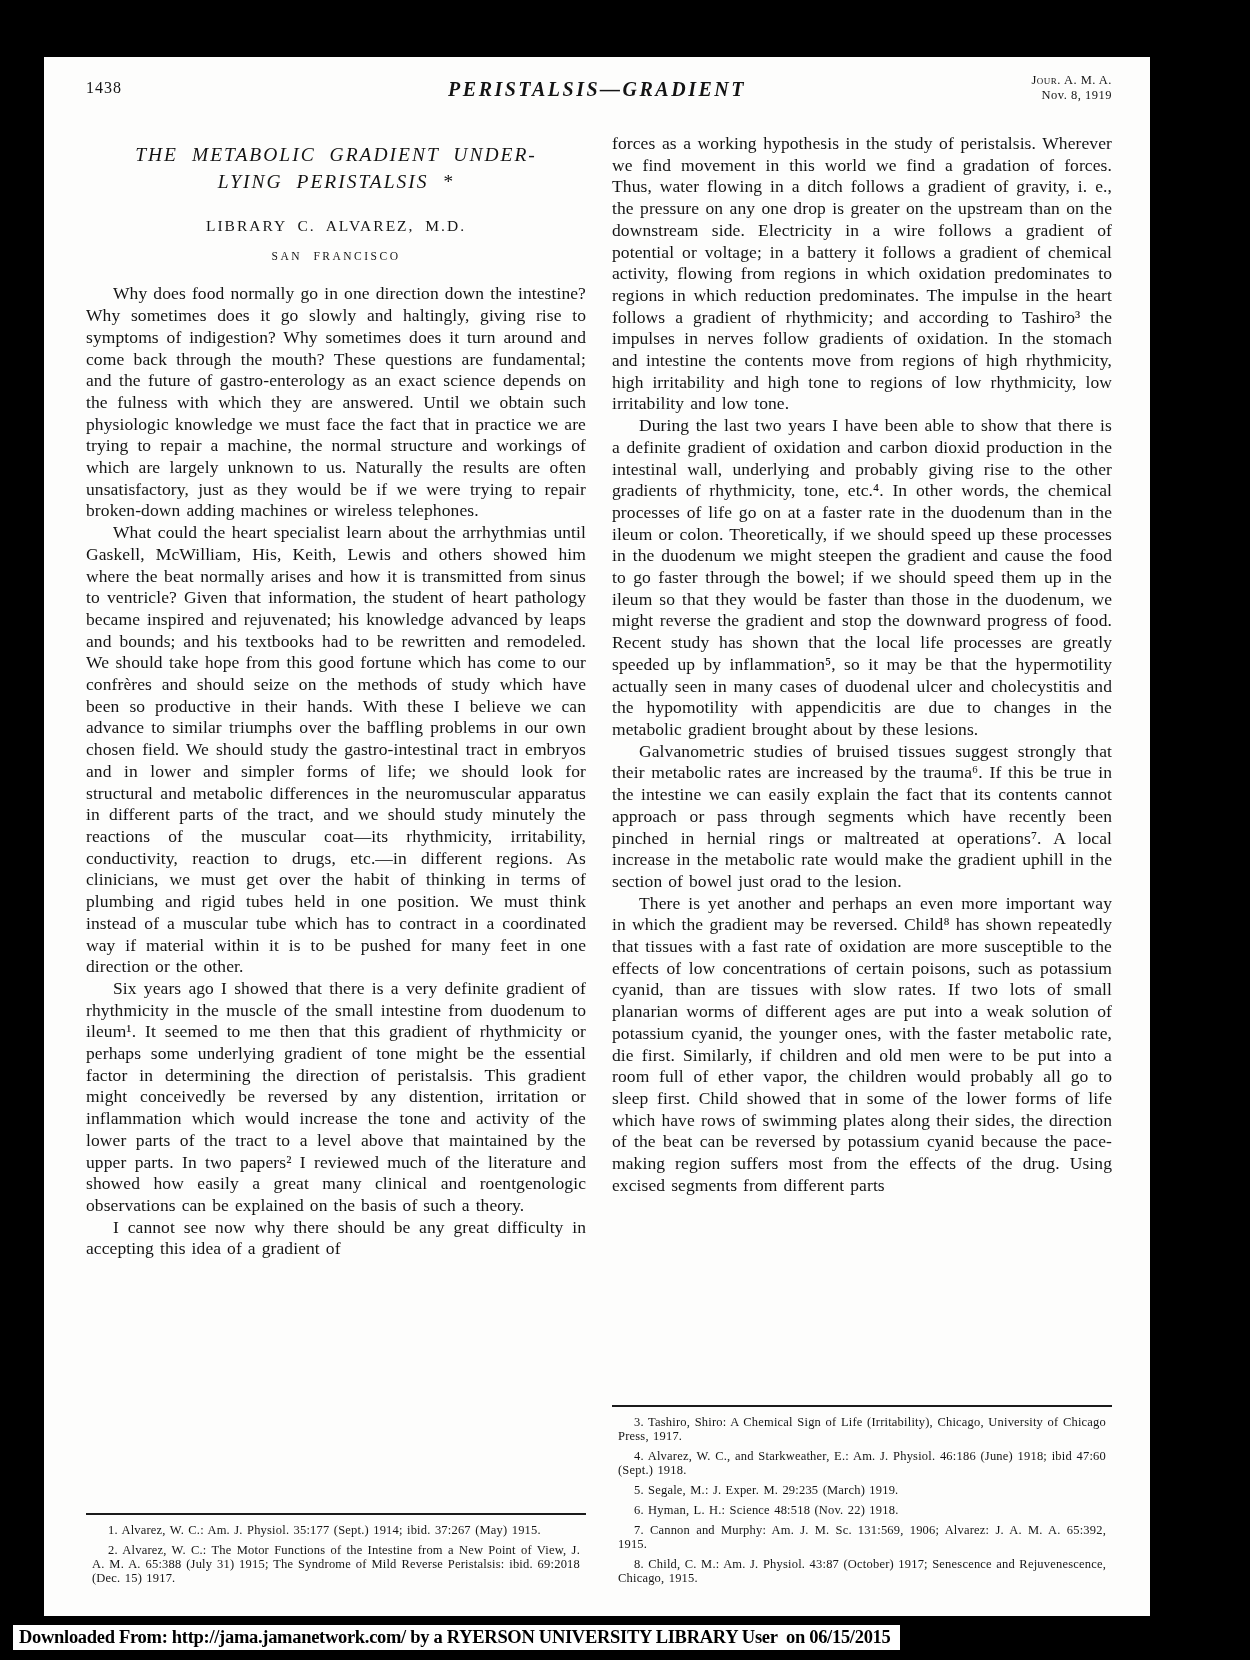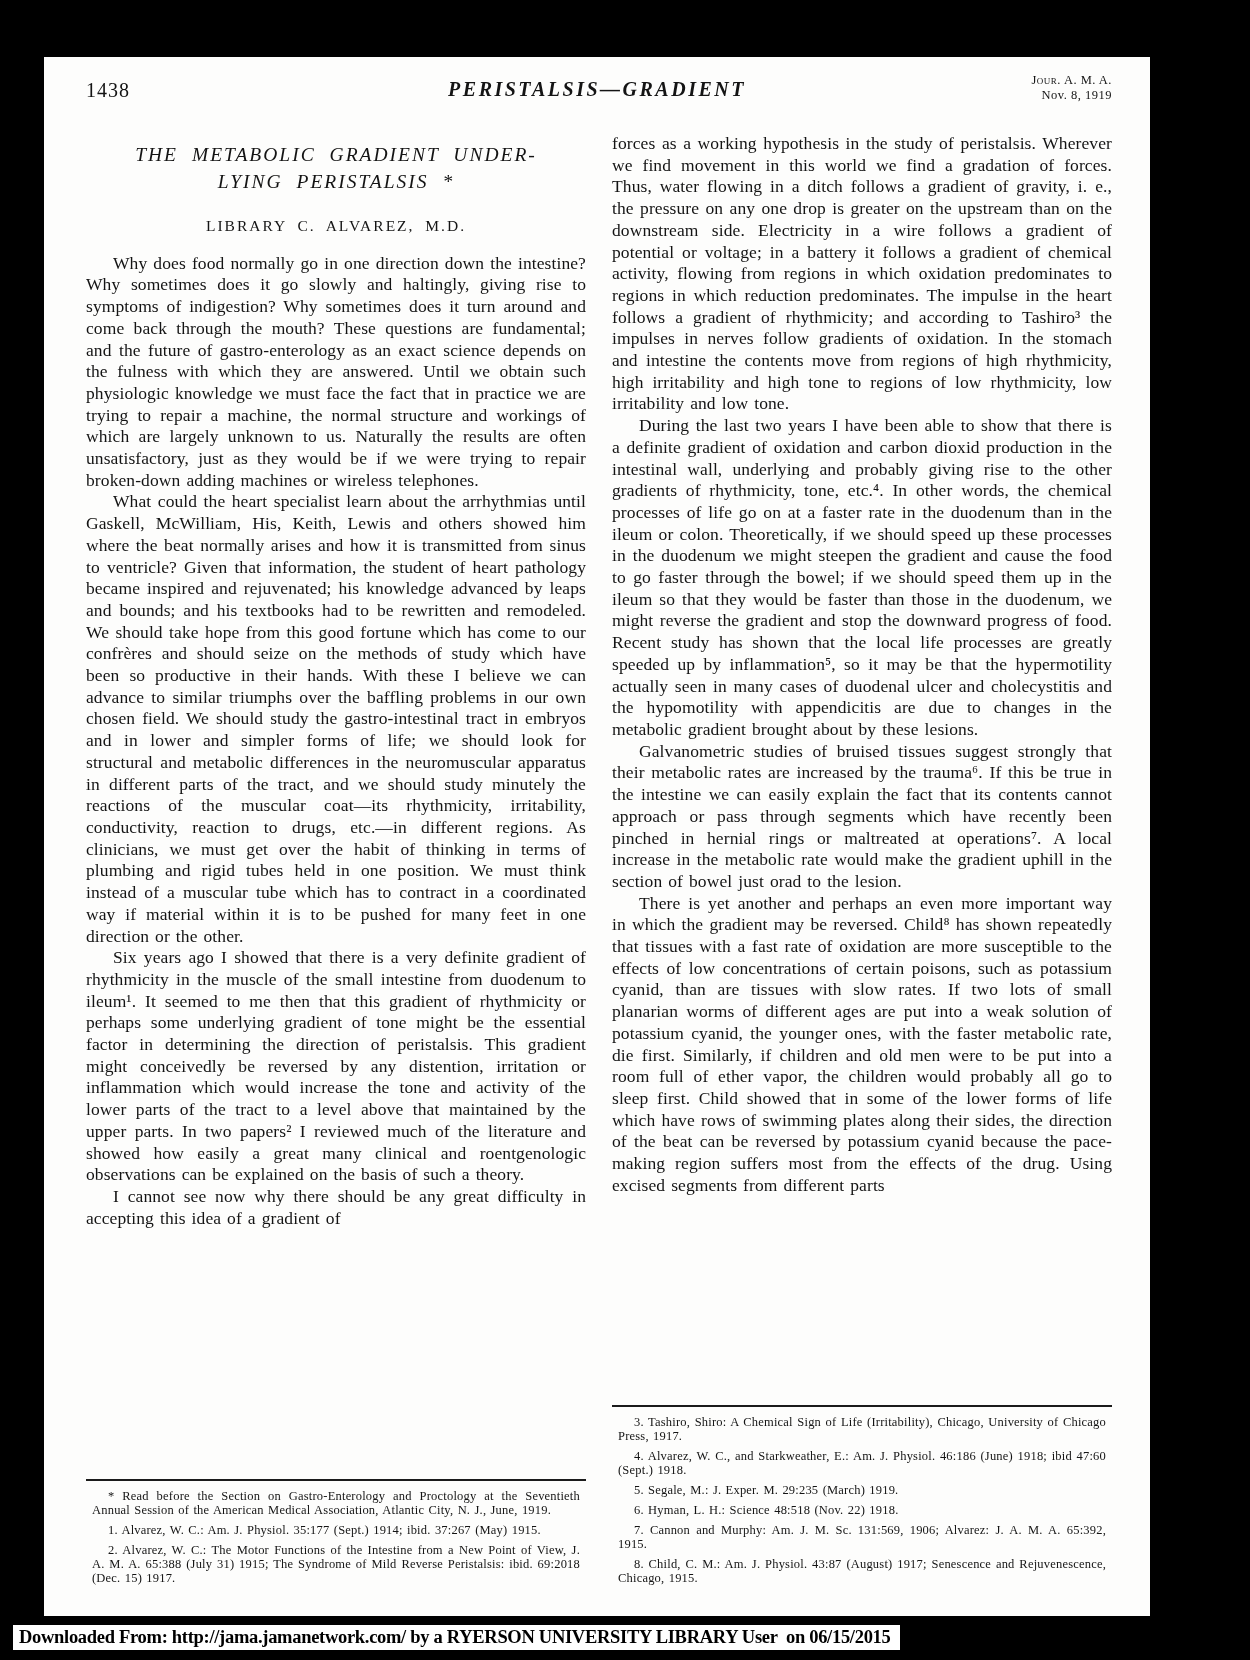--- a/index.html
+++ b/index.html
@@ -22,21 +22,21 @@
 
   
   .page-header {
     position: relative;
     height: 52px;
     padding: 24px 38px 0 42px;
     box-sizing: border-box;
   }
   .page-number {
     position: absolute; left: 42px; top: 22px;
-    font-size: 20px; letter-spacing: 1px;
+    font-size: 16px; letter-spacing: 1px;
   }
   .running-title {
     position: absolute; left: 50%; top: 21px;
     transform: translateX(-50%);
     font-style: italic;
     font-weight: 600;
     font-size: 20px;
     letter-spacing: 2.5px;
     white-space: nowrap;
   }
@@ -131,49 +131,49 @@
 
     <div class="columns">
 
       <div class="col">
         <div class="article-head">
           <div class="article-title">
             <span>THE METABOLIC GRADIENT UNDER-</span>
             <span>LYING PERISTALSIS *</span>
           </div>
           <div class="article-author">LIBRARY C. ALVAREZ, M.D.</div>
+          <div class="article-location">SAN FRANCISCO</div>
         </div>
 
         <p class="body-par">Why does food normally go in one direction down the intestine? Why sometimes does it go slowly and haltingly, giving rise to symptoms of indigestion? Why sometimes does it turn around and come back through the mouth? These questions are fundamental; and the future of gastro-enterology as an exact science depends on the fulness with which they are answered. Until we obtain such physiologic knowledge we must face the fact that in practice we are trying to repair a machine, the normal structure and workings of which are largely unknown to us. Naturally the results are often unsatisfactory, just as they would be if we were trying to repair broken-down adding machines or wireless telephones.</p>
         <p class="body-par">What could the heart specialist learn about the arrhythmias until Gaskell, McWilliam, His, Keith, Lewis and others showed him where the beat normally arises and how it is transmitted from sinus to ventricle? Given that information, the student of heart pathology became inspired and rejuvenated; his knowledge advanced by leaps and bounds; and his textbooks had to be rewritten and remodeled. We should take hope from this good fortune which has come to our confrères and should seize on the methods of study which have been so productive in their hands. With these I believe we can advance to similar triumphs over the baffling problems in our own chosen field. We should study the gastro-intestinal tract in embryos and in lower and simpler forms of life; we should look for structural and metabolic differences in the neuromuscular apparatus in different parts of the tract, and we should study minutely the reactions of the muscular coat—its rhythmicity, irritability, conductivity, reaction to drugs, etc.—in different regions. As clinicians, we must get over the habit of thinking in terms of plumbing and rigid tubes held in one position. We must think instead of a muscular tube which has to contract in a coordinated way if material within it is to be pushed for many feet in one direction or the other.</p>
         <p class="body-par">Six years ago I showed that there is a very definite gradient of rhythmicity in the muscle of the small intestine from duodenum to ileum¹. It seemed to me then that this gradient of rhythmicity or perhaps some underlying gradient of tone might be the essential factor in determining the direction of peristalsis. This gradient might conceivedly be reversed by any distention, irritation or inflammation which would increase the tone and activity of the lower parts of the tract to a level above that maintained by the upper parts. In two papers² I reviewed much of the literature and showed how easily a great many clinical and roentgenologic observations can be explained on the basis of such a theory.</p>
         <p class="body-par">I cannot see now why there should be any great difficulty in accepting this idea of a gradient of</p>
 
         <div class="footnotes">
           <hr class="footnote-rule">
-          <p class="footnote">* Read before the Section on Gastro-Enterology and Proctology at the Seventieth Annual Session of the American Medical Association, Atlantic City, N. J., June, 1919.</p>
           <p class="footnote">1. Alvarez, W. C.: Am. J. Physiol. 35:177 (Sept.) 1914; ibid. 37:267 (May) 1915.</p>
           <p class="footnote">2. Alvarez, W. C.: The Motor Functions of the Intestine from a New Point of View, J. A. M. A. 65:388 (July 31) 1915; The Syndrome of Mild Reverse Peristalsis: ibid. 69:2018 (Dec. 15) 1917.</p>
         </div>
       </div>
 
       <div class="col">
         <p class="body-par continuation">forces as a working hypothesis in the study of peristalsis. Wherever we find movement in this world we find a gradation of forces. Thus, water flowing in a ditch follows a gradient of gravity, i. e., the pressure on any one drop is greater on the upstream than on the downstream side. Electricity in a wire follows a gradient of potential or voltage; in a battery it follows a gradient of chemical activity, flowing from regions in which oxidation predominates to regions in which reduction predominates. The impulse in the heart follows a gradient of rhythmicity; and according to Tashiro³ the impulses in nerves follow gradients of oxidation. In the stomach and intestine the contents move from regions of high rhythmicity, high irritability and high tone to regions of low rhythmicity, low irritability and low tone.</p>
         <p class="body-par">During the last two years I have been able to show that there is a definite gradient of oxidation and carbon dioxid production in the intestinal wall, underlying and probably giving rise to the other gradients of rhythmicity, tone, etc.⁴. In other words, the chemical processes of life go on at a faster rate in the duodenum than in the ileum or colon. Theoretically, if we should speed up these processes in the duodenum we might steepen the gradient and cause the food to go faster through the bowel; if we should speed them up in the ileum so that they would be faster than those in the duodenum, we might reverse the gradient and stop the downward progress of food. Recent study has shown that the local life processes are greatly speeded up by inflammation⁵, so it may be that the hypermotility actually seen in many cases of duodenal ulcer and cholecystitis and the hypomotility with appendicitis are due to changes in the metabolic gradient brought about by these lesions.</p>
         <p class="body-par">Galvanometric studies of bruised tissues suggest strongly that their metabolic rates are increased by the trauma⁶. If this be true in the intestine we can easily explain the fact that its contents cannot approach or pass through segments which have recently been pinched in hernial rings or maltreated at operations⁷. A local increase in the metabolic rate would make the gradient uphill in the section of bowel just orad to the lesion.</p>
         <p class="body-par">There is yet another and perhaps an even more important way in which the gradient may be reversed. Child⁸ has shown repeatedly that tissues with a fast rate of oxidation are more susceptible to the effects of low concentrations of certain poisons, such as potassium cyanid, than are tissues with slow rates. If two lots of small planarian worms of different ages are put into a weak solution of potassium cyanid, the younger ones, with the faster metabolic rate, die first. Similarly, if children and old men were to be put into a room full of ether vapor, the children would probably all go to sleep first. Child showed that in some of the lower forms of life which have rows of swimming plates along their sides, the direction of the beat can be reversed by potassium cyanid because the pace-making region suffers most from the effects of the drug. Using excised segments from different parts</p>
 
         <div class="footnotes">
           <hr class="footnote-rule">
           <p class="footnote">3. Tashiro, Shiro: A Chemical Sign of Life (Irritability), Chicago, University of Chicago Press, 1917.</p>
           <p class="footnote">4. Alvarez, W. C., and Starkweather, E.: Am. J. Physiol. 46:186 (June) 1918; ibid 47:60 (Sept.) 1918.</p>
           <p class="footnote">5. Segale, M.: J. Exper. M. 29:235 (March) 1919.</p>
           <p class="footnote">6. Hyman, L. H.: Science 48:518 (Nov. 22) 1918.</p>
           <p class="footnote">7. Cannon and Murphy: Am. J. M. Sc. 131:569, 1906; Alvarez: J. A. M. A. 65:392, 1915.</p>
-          <p class="footnote">8. Child, C. M.: Am. J. Physiol. 43:87 (August) 1917; Senescence and Rejuvenescence, Chicago, 1915.</p>
+          <p class="footnote">8. Child, C. M.: Am. J. Physiol. 43:87 (October) 1917; Senescence and Rejuvenescence, Chicago, 1915.</p>
         </div>
       </div>
 
     </div>
   </div>
 
   <div class="footer-bar">
     <span class="download-box">Downloaded From: http://jama.jamanetwork.com/ by a RYERSON UNIVERSITY LIBRARY User  on 06/15/2015</span>
   </div>
 </div>

